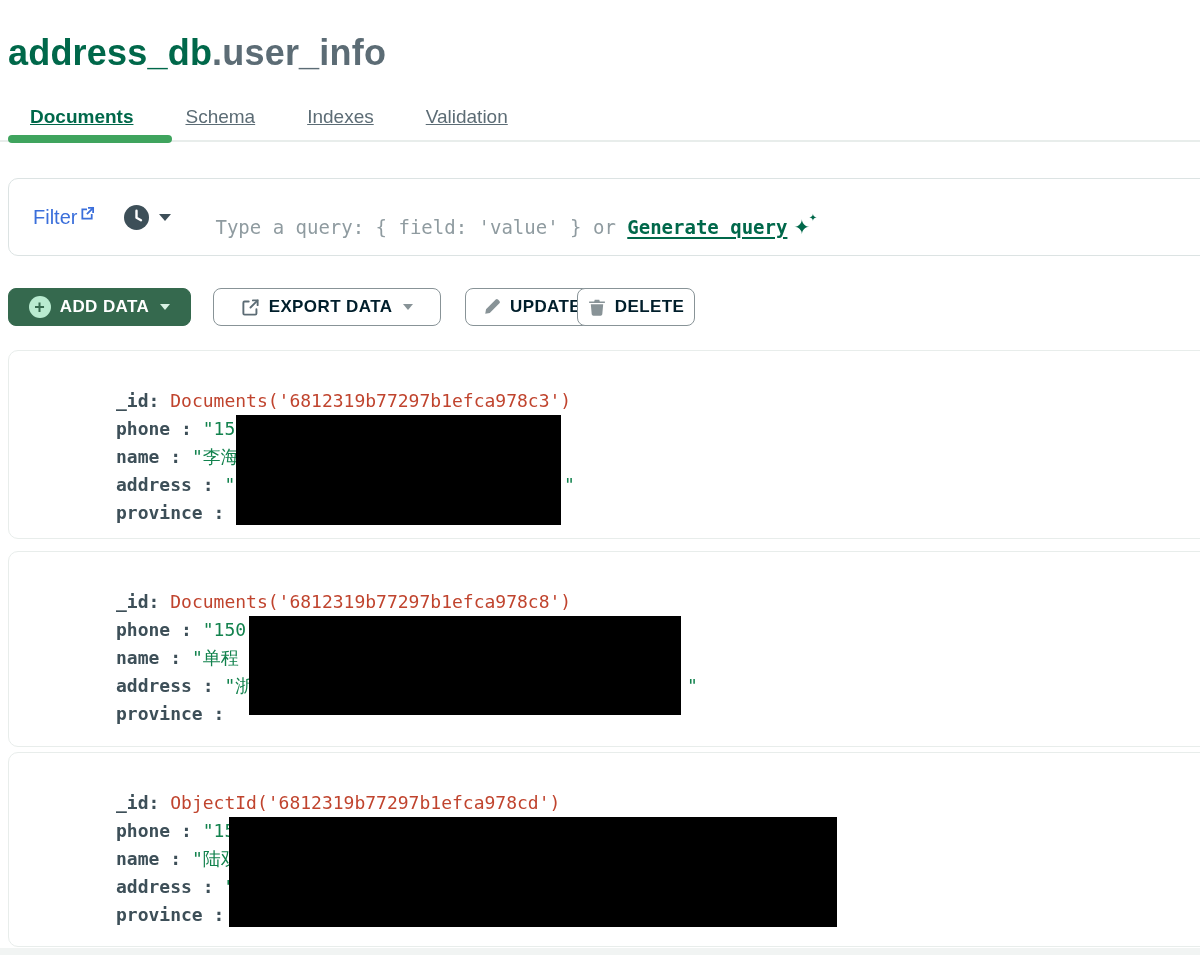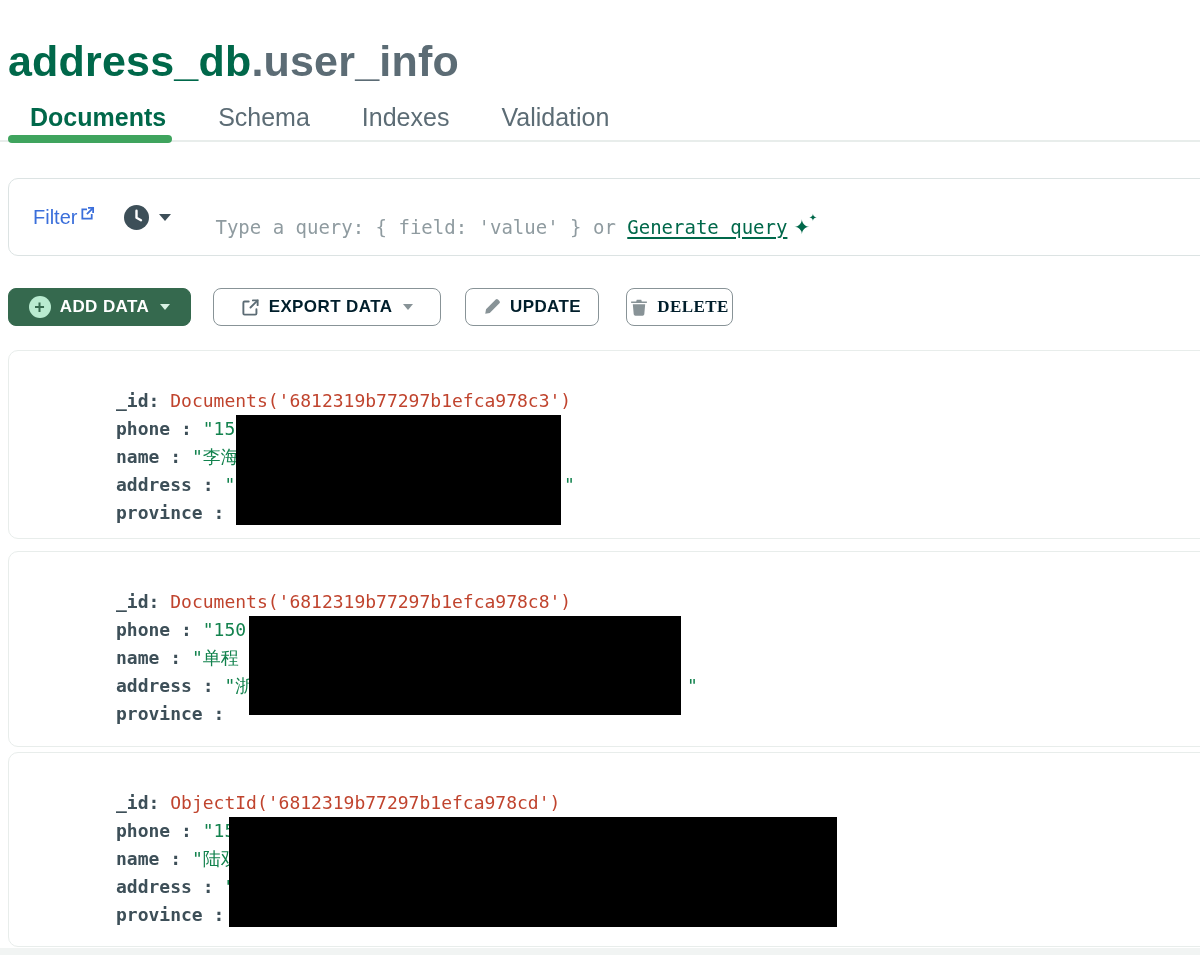--- a/index.html
+++ b/index.html
@@ -4,58 +4,58 @@
 <style>
   * { box-sizing: border-box; }
   html, body { margin:0; padding:0; overflow:hidden; }
   body {
     width:1200px; height:955px; position:relative;
     background:#ffffff; color:#001E2B;
     font-family:"Liberation Sans", sans-serif;
   }
 
   
-  .page-title { position:absolute; left:8px; top:8px; font-size:43px; font-weight:700; letter-spacing:.2px; }
+  .page-title { position:absolute; left:8px; top:8px; font-size:36px; font-weight:700; letter-spacing:.2px; }
   .page-title .db   { color:var(--accent-green); }
   .page-title .sep,
   .page-title .coll { color:#5C6C75; }
 
   
   .tabs { position:absolute; left:0; top:96px; width:100%; height:46px;
           border-bottom:2px solid #E8EDEB; display:flex; gap:52px; padding-left:30px; }
-  .tab { font-size:25px; color:#5C6C75; line-height:42px; cursor:pointer; white-space:nowrap; }
+  .tab { font-size:19px; color:#5C6C75; line-height:42px; cursor:pointer; white-space:nowrap;text-decoration:underline; }
   .tab.active { color:var(--accent-green); font-weight:700; }
   .tab-underline { position:absolute; left:8px; bottom:-3px; width:164px; height:8px;
                    border-radius:5px; background:var(--tab-underline); }
 
   
   .query-bar { position:absolute; left:8px; right:-24px; top:178px; height:78px;
                border:1px solid #DCE3E3; border-radius:10px; background:#fff;
                display:flex; align-items:center; }
   .filter-link { margin-left:24px; display:flex; align-items:flex-start; gap:3px;
                  color:var(--link-blue); font-size:20px; cursor:pointer; }
   .history-btn { margin-left:28px; display:flex; align-items:center; gap:9px; cursor:pointer; }
   .caret-dark { width:0; height:0; border-left:6px solid transparent; border-right:6px solid transparent;
                 border-top:7px solid #3D4F58; }
   .query-input { margin-left:44px; font-family:"DejaVu Sans Mono", monospace; font-size:19px;
                  color:#8F9BA0; white-space:pre; display:flex; align-items:center; cursor:text;margin-top:20px; }
-  .generate-link { color:var(--accent-green); font-weight:400;
+  .generate-link { color:var(--accent-green); font-weight:700;
                    text-decoration:underline; text-decoration-thickness:2px; text-underline-offset:3px;
                    cursor:pointer;text-align:center; }
   .sparkle { color:var(--accent-green); font-size:20px; margin-left:6px; position:relative; font-family:"DejaVu Sans", sans-serif;}
   .sparkle .mini { position:absolute; font-size:10px; right:-7px; top:-3px; }
 
   
   .btn { position:absolute; top:288px; height:38px; border-radius:8px;
          display:flex; align-items:center; justify-content:center; gap:9px;
          font-weight:700; font-size:17px; letter-spacing:.4px; cursor:pointer; }
   .btn-add    { left:8px;  width:183px; background:var(--button-green); color:#fff; border:1px solid var(--button-green); }
   .btn-export { left:213px; width:228px; }
   .btn-update { left:457px; width:134px;margin-left:8px; }
-  .btn-delete { left:626px; width:107px;font-family:Liberation Serif, serif; }
+  .btn-delete { left:577px; width:118px; }
   .btn-secondary { background:#fff; border:1px solid #889397; color:#001E2B;justify-content:center; }
   .plus-circle { width:22px; height:22px; border-radius:50%; background:#B9EBD0;
                  color:var(--button-green); font-size:18px; font-weight:700; line-height:22px;
                  text-align:center; }
   .caret-light { width:0; height:0; border-left:5px solid transparent; border-right:5px solid transparent;
                  border-top:6px solid #D9F2E4; margin-left:2px; }
   .caret-gray  { width:0; height:0; border-left:5px solid transparent; border-right:5px solid transparent;
                  border-top:6px solid #889397; margin-left:2px; }
 
   

